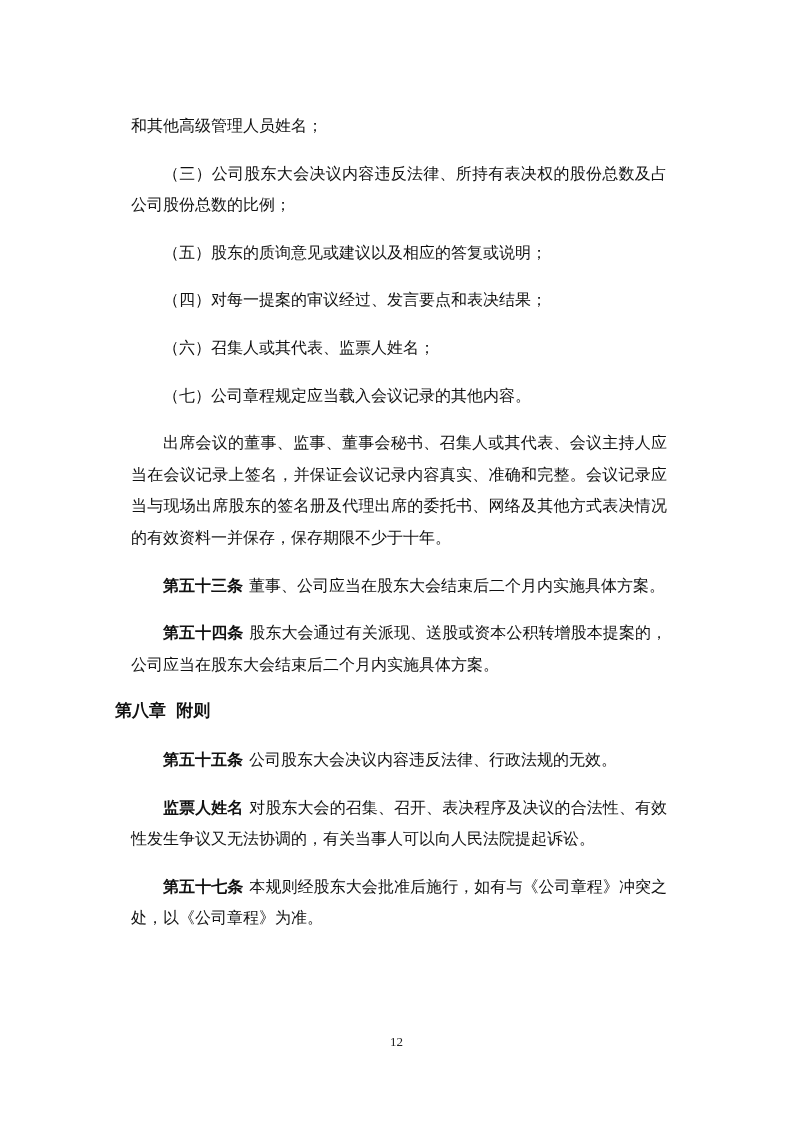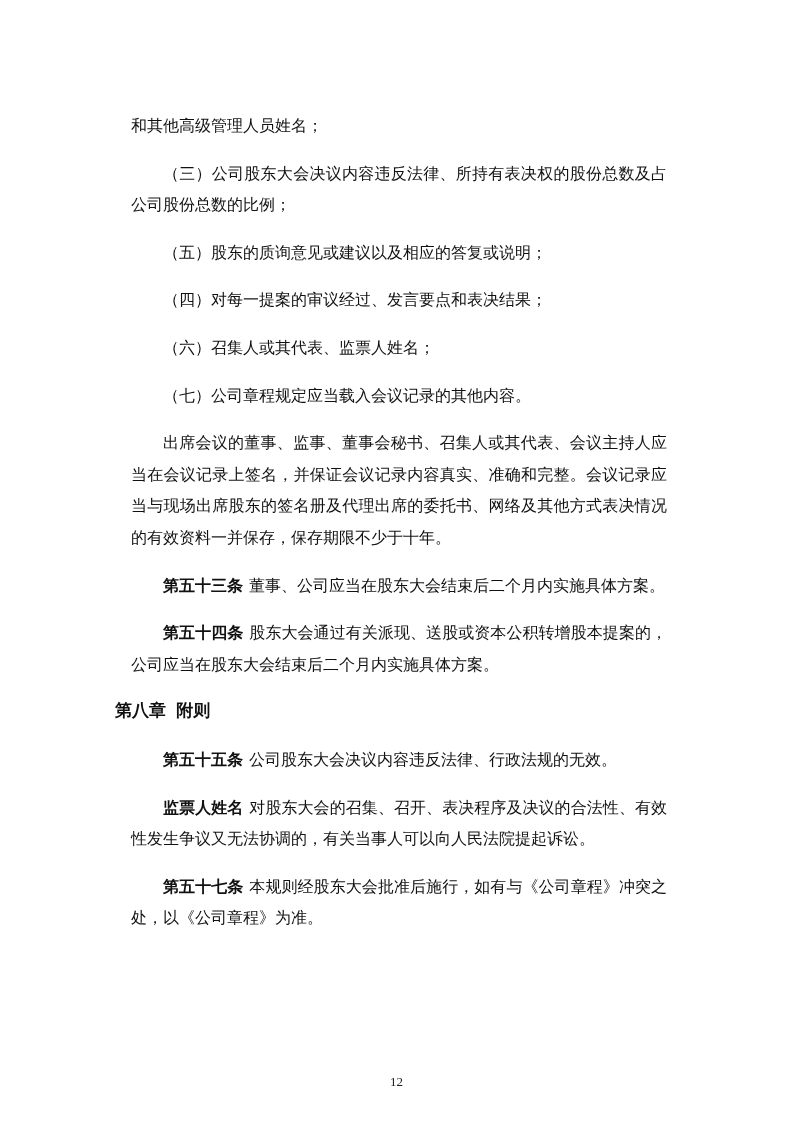--- a/index.html
+++ b/index.html
@@ -49,21 +49,20 @@
   }
   .page-number {
     position: absolute;
     top: 1034px;
     left: 0;
     width: 100%;
     text-align: center;
     font-size: 13px;
     line-height: 16px;
     color: #222222;
-    margin-top: 40px;
   }
 </style>
 </head>
 <body>
 
 <div class="page">
   <div class="content">
 
     <p class="no-indent">和其他高级管理人员姓名；</p>
 

